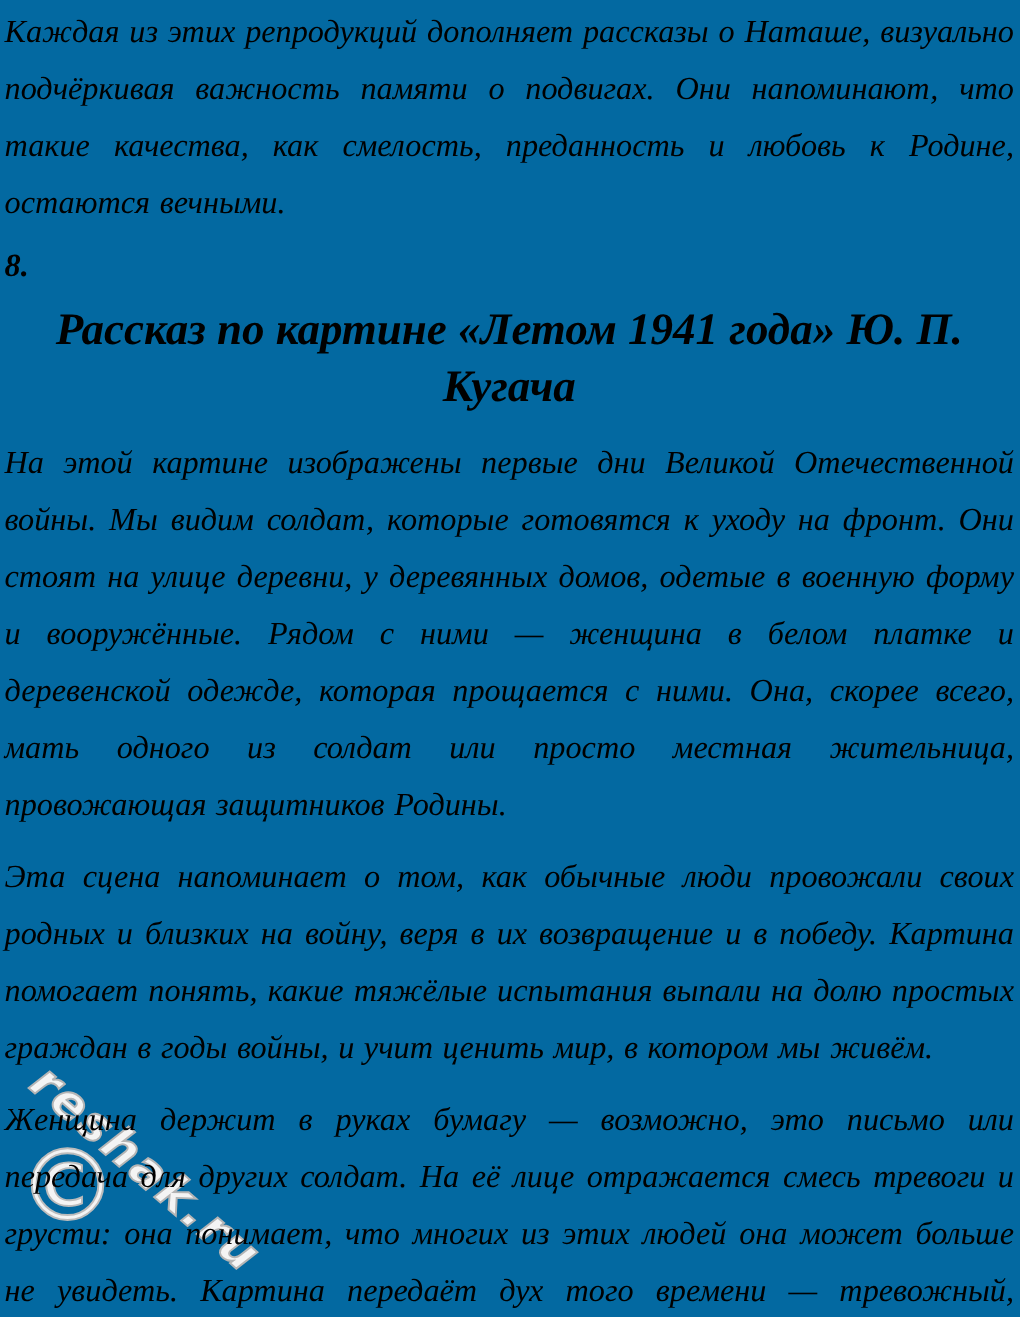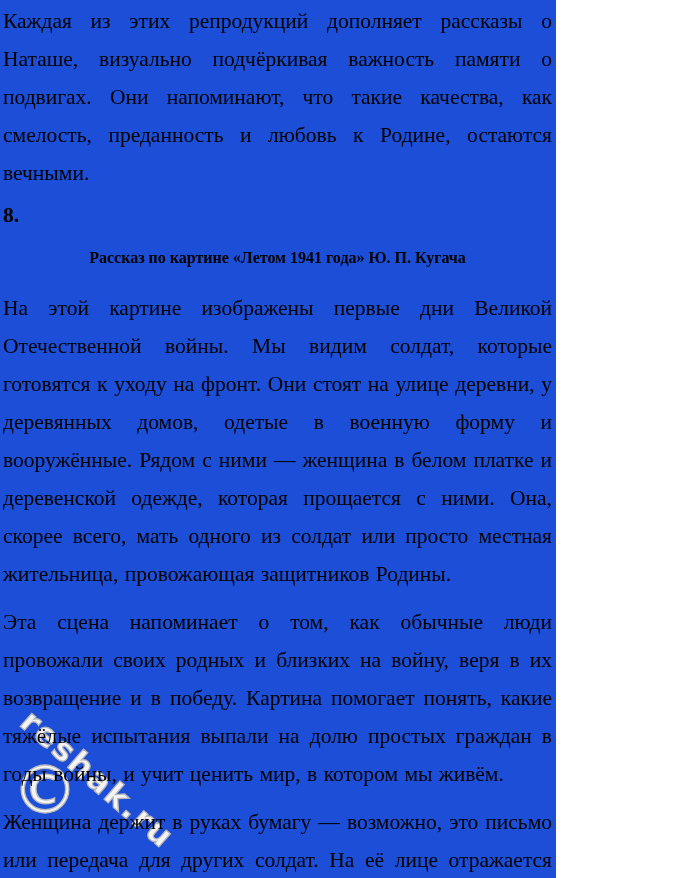--- a/index.html
+++ b/index.html
@@ -2,30 +2,31 @@
 <html><head>
 <meta charset="utf-8">
 <style>
   html, body {
     margin: 0;
     padding: 0;
     background: #ffffff;
   }
   .page {
     position: relative;
-    width: 556px;
+    width: 680px;
     height: 878px;
     box-sizing: border-box;
     padding: 2px 4px 0 3px;
-    background: #1d4ed8;
+    background: #0369a1;
     color: #000000;
     font-family: "Liberation Serif", "DejaVu Serif", serif;
     font-size: 21.5px;
     line-height: 38px;
     overflow: hidden;
+    font-style: italic;
   }
   .body-text {
     position: relative;
     z-index: 2;
     margin: 0 0 10px 0;
     text-align: justify;
     text-align-last: left;
     word-spacing: 1px;
   }
   .body-text.first {
@@ -35,21 +36,21 @@
     position: relative;
     z-index: 2;
     margin: 0 0 5px 0;
     font-weight: bold;
     text-align: left;
   }
   .essay-heading {
     position: relative;
     z-index: 2;
     margin: 0 0 12px 0;
-    font-size: 16px;
+    font-size: 30px;
     line-height: 38px;
     font-weight: bold;
     text-align: center;
   }
   .watermark {
     position: absolute;
     z-index: 1;
     left: 0;
     top: 696px;
     width: 250px;

